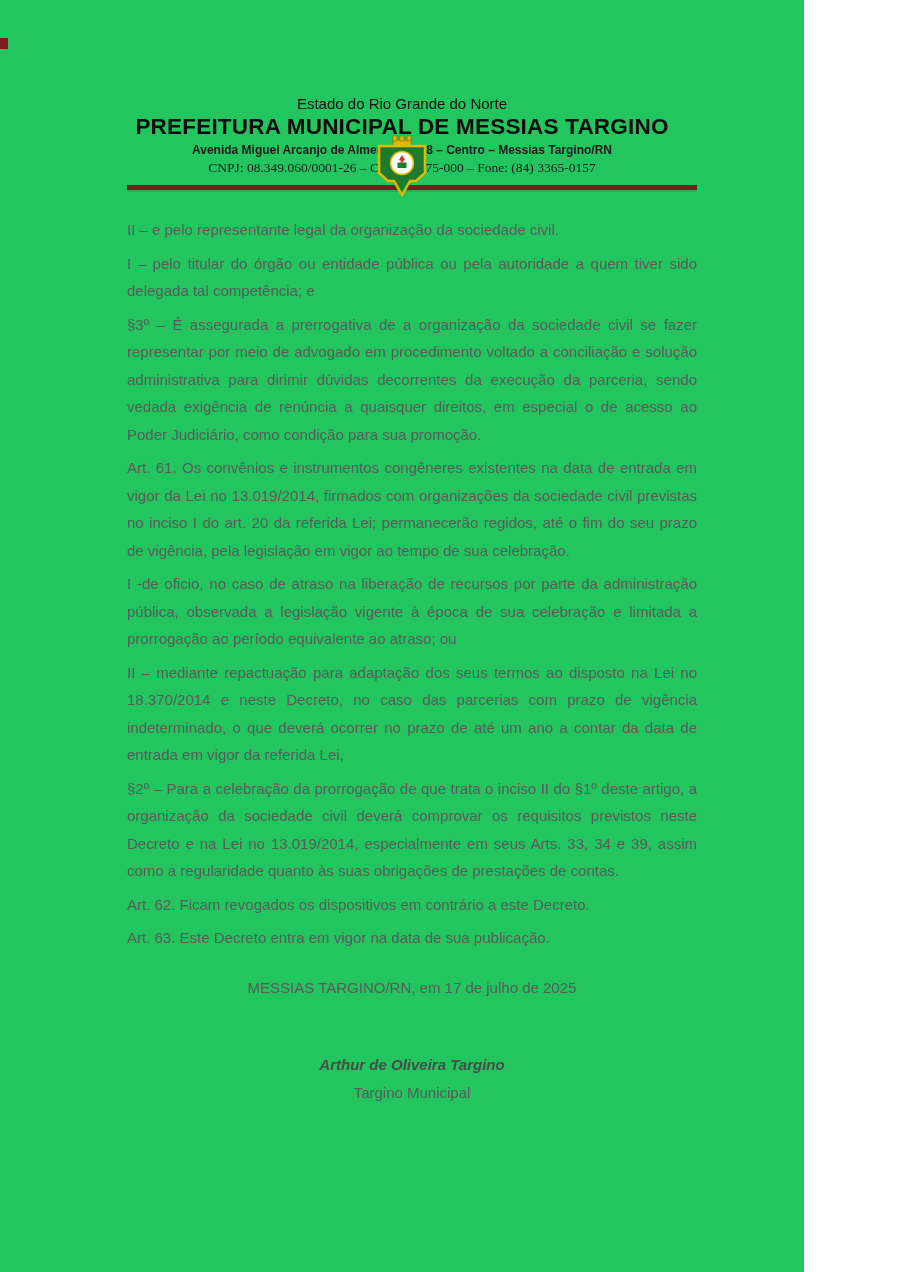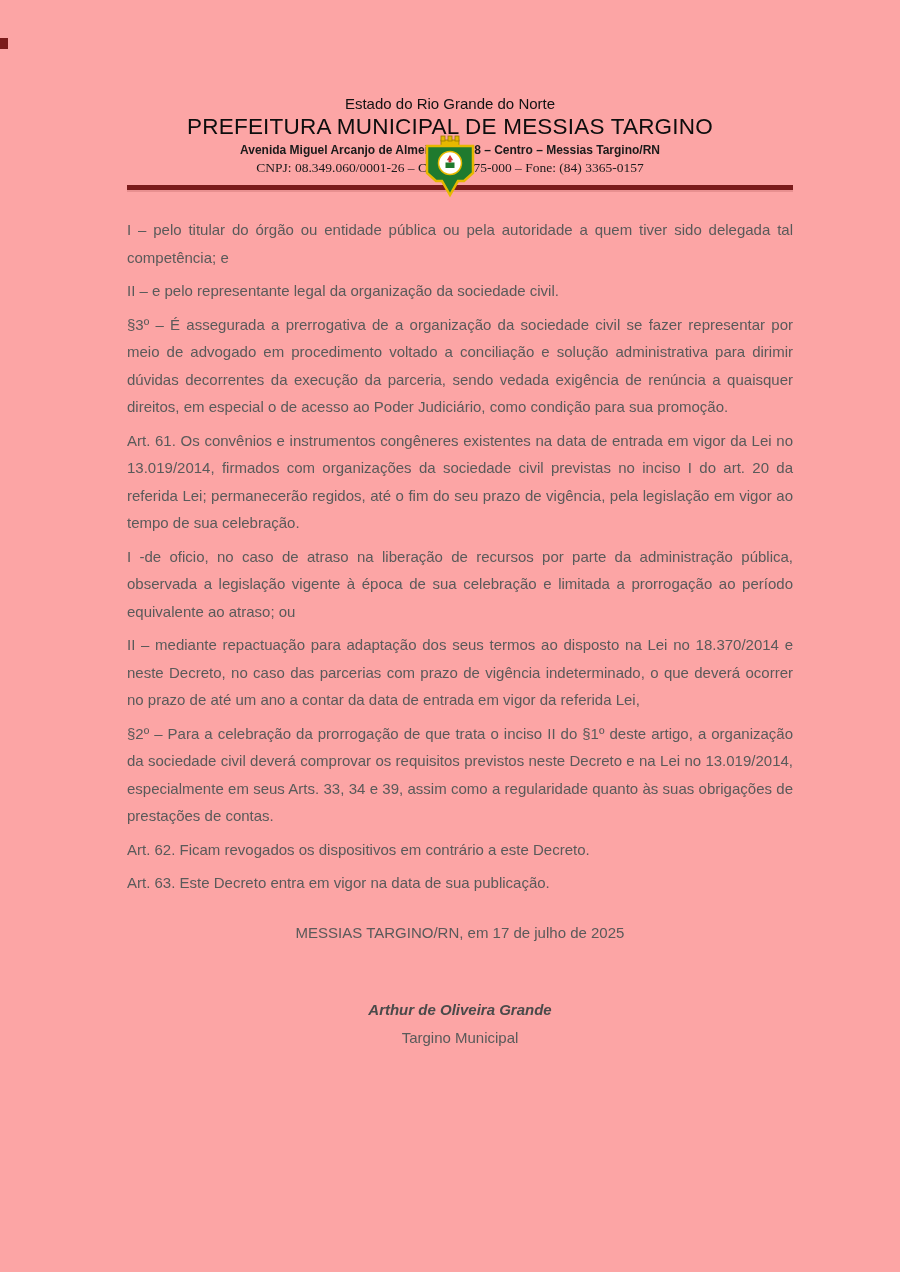--- a/index.html
+++ b/index.html
@@ -2,23 +2,23 @@
 <html><head>
 <meta charset="utf-8">
 <style>
   html, body {
     margin: 0;
     padding: 0;
     background: #ffffff;
   }
   .page {
     position: relative;
-    width: 900px;
+    width: 804px;
     height: 1272px;
-    background: #fca5a5;
+    background: #22c55e;
     overflow: hidden;
     font-family: "Liberation Sans", "DejaVu Sans", sans-serif;
   }
   .edge-mark {
     position: absolute;
     left: 0;
     top: 38px;
     width: 8px;
     height: 11px;
     background: #7b1b1b;
@@ -39,21 +39,21 @@
   .state-line {
     margin-top: 95px;
     font-size: 15px;
     color: #111111;
     position: relative;
     z-index: 1;
   }
   .title {
     margin: 2px 0 0 0;
     font-size: 22.5px;
-    font-weight: normal;
+    font-weight: bold;
     letter-spacing: 0.2px;
     color: #0d0d0d;
   }
   .addr-line {
     margin-top: 3px;
     font-size: 12px;
     font-weight: bold;
     color: #1a1a1a;
   }
   .cnpj-line {
@@ -127,31 +127,31 @@
       </svg>
     </div>
     <div class="state-line">Estado do Rio Grande do Norte</div>
     <h1 class="title">PREFEITURA MUNICIPAL DE MESSIAS TARGINO</h1>
     <div class="addr-line">Avenida Miguel Arcanjo de Almeida n° 468 – Centro – Messias Targino/RN</div>
     <div class="cnpj-line">CNPJ: 08.349.060/0001-26 – CEP: 59.775-000 – Fone: (84) 3365-0157</div>
     <div class="rule"></div>
   </header>
 
   <main class="content">
+    <p>II – e pelo representante legal da organização da sociedade civil.</p>
     <p>I – pelo titular do órgão ou entidade pública ou pela autoridade a quem tiver sido delegada tal competência; e</p>
-    <p>II – e pelo representante legal da organização da sociedade civil.</p>
     <p>§3º – É assegurada a prerrogativa de a organização da sociedade civil se fazer representar por meio de advogado em procedimento voltado a conciliação e solução administrativa para dirimir dúvidas decorrentes da execução da parceria, sendo vedada exigência de renúncia a quaisquer direitos, em especial o de acesso ao Poder Judiciário, como condição para sua promoção.</p>
     <p>Art. 61. Os convênios e instrumentos congêneres existentes na data de entrada em vigor da Lei no 13.019/2014, firmados com organizações da sociedade civil previstas no inciso I do art. 20 da referida Lei; permanecerão regidos, até o fim do seu prazo de vigência, pela legislação em vigor ao tempo de sua celebração.</p>
     <p>I -de oficio, no caso de atraso na liberação de recursos por parte da administração pública, observada a legislação vigente à época de sua celebração e limitada a prorrogação ao período equivalente ao atraso; ou</p>
     <p>II – mediante repactuação para adaptação dos seus termos ao disposto na Lei no 18.370/2014 e neste Decreto, no caso das parcerias com prazo de vigência indeterminado, o que deverá ocorrer no prazo de até um ano a contar da data de entrada em vigor da referida Lei,</p>
     <p>§2º – Para a celebração da prorrogação de que trata o inciso II do §1º deste artigo, a organização da sociedade civil deverá comprovar os requisitos previstos neste Decreto e na Lei no 13.019/2014, especialmente em seus Arts. 33, 34 e 39, assim como a regularidade quanto às suas obrigações de prestações de contas.</p>
     <p>Art. 62. Ficam revogados os dispositivos em contrário a este Decreto.</p>
     <p>Art. 63. Este Decreto entra em vigor na data de sua publicação.</p>
 
     <p class="date-line">MESSIAS TARGINO/RN, em 17 de julho de 2025</p>
 
     <div class="signature">
-      <div class="sig-name">Arthur de Oliveira Grande</div>
+      <div class="sig-name">Arthur de Oliveira Targino</div>
       <div class="sig-title">Targino Municipal</div>
     </div>
   </main>
 
 </div>
 
 </body></html>

